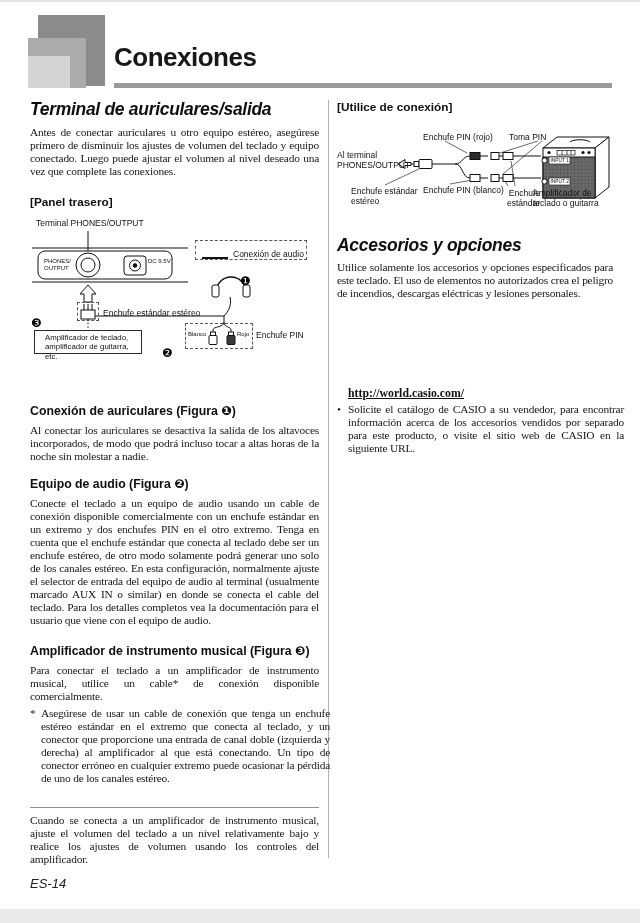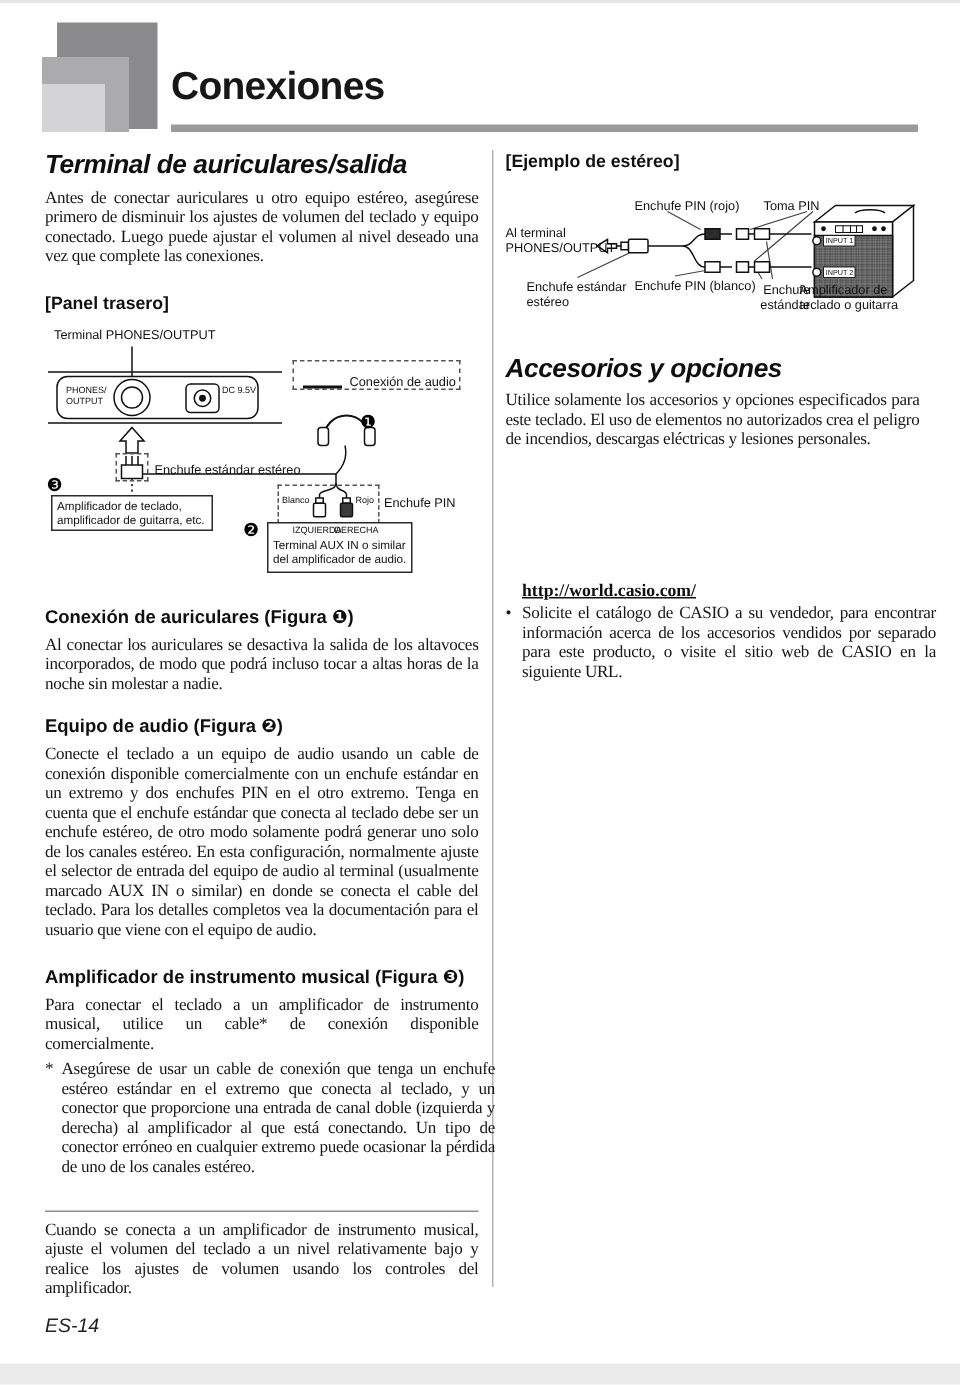--- a/index.html
+++ b/index.html
@@ -54,21 +54,21 @@
   
   .d1-terminal{left:6px;top:0px}
   .d1-phones{left:14px;top:40px;width:30px}
   .d1-dc{left:118px;top:40px}
   .d1-legend{left:165px;top:22px;width:112px;height:20px;display:flex;align-items:flex-end}
   .d1-legend .line{display:inline-block;width:26px;height:2px;background:#111;margin:0 5px 0 6px}
   .d1-plugbox{left:47px;top:84px;width:22px;height:19px}
   .d1-std{left:73px;top:90px}
   .d1-m1{left:210px;top:57px}
   .d1-m3{left:1px;top:99px}
-  .d1-box3{left:4px;top:112px;width:108px;height:24px;font-size:7.8px;line-height:9.4px;padding:2px 3px;white-space:normal}
+  .d1-box3{left:4px;top:112px;width:108px;height:24px;font-size:7.8px;line-height:9.4px;padding:2px 10px;white-space:normal}
   .d1-pinbox{left:155px;top:105px;width:68px;height:26px}
   .d1-blanco{left:158px;top:113px}
   .d1-rojo{left:207px;top:113px}
   .d1-pinlabel{left:226px;top:112px}
   .d1-m2{left:132px;top:129px}
   .d1-auxbox{left:148px;top:130px;width:97px;height:34px}
   .d1-izq{left:16px;top:2px}
   .d1-der{left:44px;top:2px}
   .d1-auxtext{left:3px;top:10px;width:90px;font-size:7.8px;line-height:9.4px;white-space:normal}
   
@@ -136,42 +136,37 @@
   <div class="abs dashedbox d1-plugbox"></div>
   <div class="abs dl d1-std">Enchufe estándar estéreo</div>
   <div class="abs marker d1-m1">❶</div>
   <div class="abs marker d1-m3">❸</div>
   <div class="abs boxed dl2 d1-box3">Amplificador de teclado, amplificador de guitarra, etc.</div>
   <div class="abs dashedbox d1-pinbox"></div>
   <div class="abs tiny d1-blanco">Blanco</div>
   <div class="abs tiny d1-rojo">Rojo</div>
   <div class="abs dl d1-pinlabel">Enchufe PIN</div>
   <div class="abs marker d1-m2">❷</div>
-  <div class="abs boxed d1-auxbox">
-    <div class="abs tiny d1-izq">IZQUIERDA</div>
-    <div class="abs tiny d1-der">DERECHA</div>
-    <div class="abs dl2 d1-auxtext">Terminal AUX IN o similar del amplificador de audio.</div>
-  </div>
 </div>
 
 <div class="abs h3 l-h3-1">Conexión de auriculares (Figura ❶)</div>
 <div class="abs serif l-p1">Al conectar los auriculares se desactiva la salida de los altavoces incorporados, de modo que podrá incluso tocar a altas horas de la noche sin molestar a nadie.</div>
 <div class="abs h3 l-h3-2">Equipo de audio (Figura ❷)</div>
 <div class="abs serif l-p2">Conecte el teclado a un equipo de audio usando un cable de conexión disponible comercialmente con un enchufe estándar en un extremo y dos enchufes PIN en el otro extremo. Tenga en cuenta que el enchufe estándar que conecta al teclado debe ser un enchufe estéreo, de otro modo solamente podrá generar uno solo de los canales estéreo. En esta configuración, normalmente ajuste el selector de entrada del equipo de audio al terminal (usualmente marcado AUX IN o similar) en donde se conecta el cable del teclado. Para los detalles completos vea la documentación para el usuario que viene con el equipo de audio.</div>
 <div class="abs h3 l-h3-3">Amplificador de instrumento musical (Figura ❸)</div>
 <div class="abs serif l-p3">Para conectar el teclado a un amplificador de instrumento musical, utilice un cable* de conexión disponible comercialmente.</div>
 <div class="abs serif hang l-note">
   <span class="mk">*</span>
   <span>Asegúrese de usar un cable de conexión que tenga un enchufe estéreo estándar en el extremo que conecta al teclado, y un conector que proporcione una entrada de canal doble (izquierda y derecha) al amplificador al que está conectando. Un tipo de conector erróneo en cualquier extremo puede ocasionar la pérdida de uno de los canales estéreo.</span>
 </div>
 <div class="abs l-rule"></div>
 <div class="abs serif l-p4">Cuando se conecta a un amplificador de instrumento musical, ajuste el volumen del teclado a un nivel relativamente bajo y realice los ajustes de volumen usando los controles del amplificador.</div>
 <div class="abs page-footer">ES-14</div>
 
-<div class="abs blabel r-label">[Ejemplo de estéreo]</div>
+<div class="abs blabel r-label">[Utilice de conexión]</div>
 
 <div class="abs d2">
   <svg width="276" height="94" viewBox="0 0 276 94" style="position:absolute;left:0;top:0">
     <defs>
       <pattern id="gr" width="3.5" height="3.5" patternUnits="userSpaceOnUse">
         <rect width="3.5" height="3.5" fill="#4e4e4e"></rect>
         <path d="M0,0H3.5 M0,1.75H3.5 M0,0V3.5 M1.75,0V3.5" stroke="#8a8a8a" stroke-width="0.5"></path>
       </pattern>
     </defs>
     <g stroke="#444" fill="none" stroke-width="0.8">

